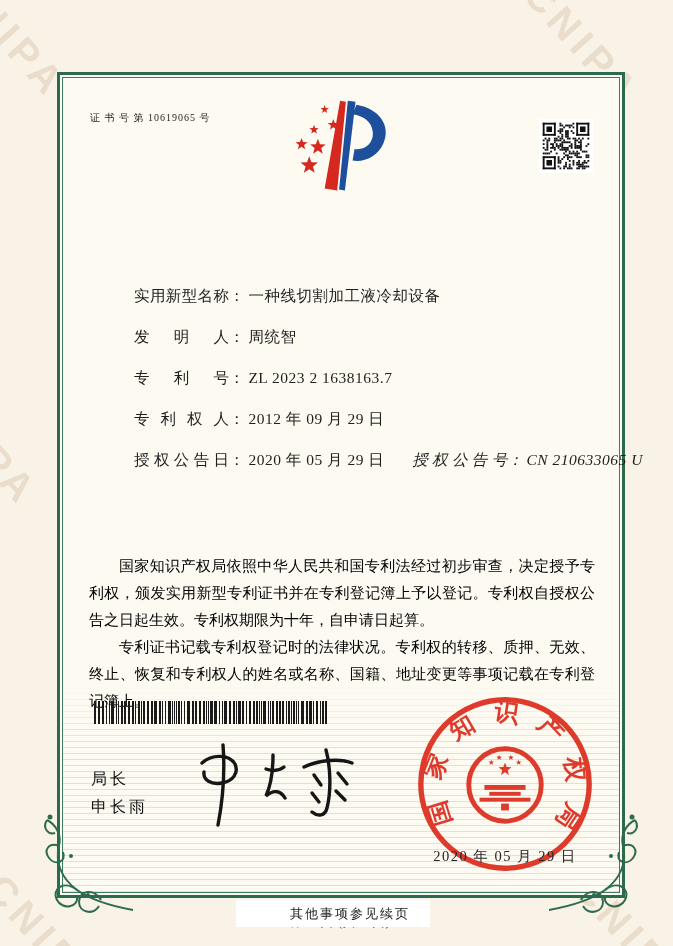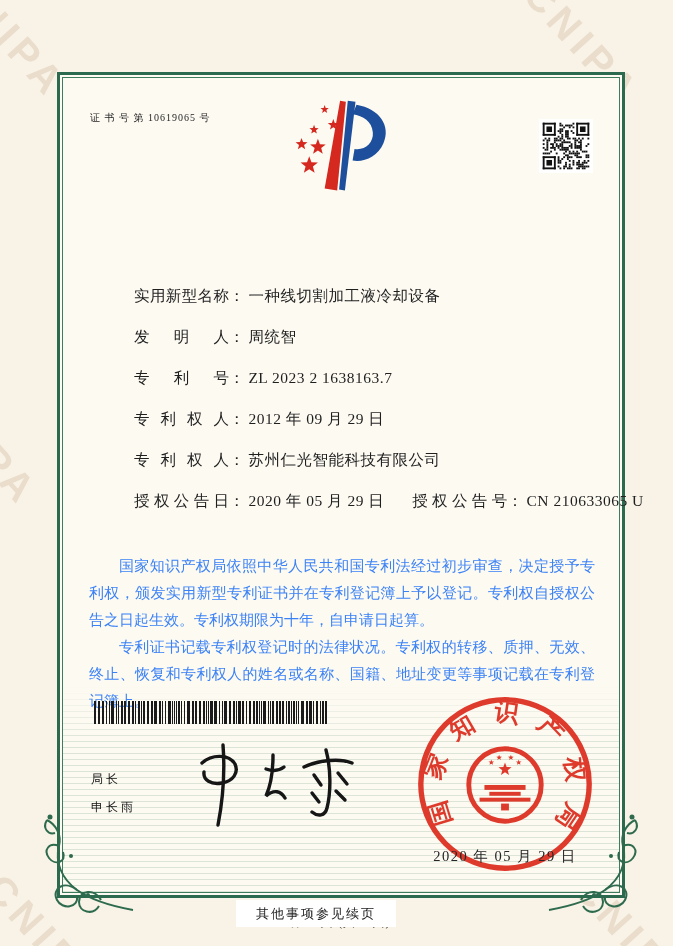--- a/index.html
+++ b/index.html
@@ -51,54 +51,54 @@
   }
   
   .fields{position:absolute; left:30px; top:210px; width:510px; z-index:2;margin-left:44px;}
   .frow{margin-bottom:19px; line-height:22px; font-size:15.5px; white-space:nowrap;}
   .flabel{
     display:inline-block; width:95px; vertical-align:bottom;
     text-align:justify; text-align-last:justify;
   }
   .fcolon{display:inline-block;}
   .fvalue{letter-spacing:.5px;}
-  .pair2{margin-left:24px;}
+  .pair2{margin-left:24px;font-style:italic;}
   
   .bodytext{
     position:absolute; left:29px; top:478px; width:506px; z-index:2;
-    font-size:15px; line-height:27px; color:#3b82f6;
+    font-size:15px; line-height:27px; color:#000000;
   }
   .bodytext p{margin:0; text-indent:2em; text-align:justify;}
   
   .barcode{position:absolute; left:32px; top:626px; width:238px; height:23px; z-index:2;}
   .signer{
     position:absolute; left:31px; top:690px; z-index:2;
     font-family:"Liberation Sans","DejaVu Sans",sans-serif;
-    font-size:12px; line-height:28px; letter-spacing:3px; color:#111;
+    font-size:16px; line-height:28px; letter-spacing:3px; color:#111;
   }
   .sig{position:absolute; left:118px; top:664px; width:200px; height:92px; z-index:2;}
   
   .seal{position:absolute; left:352px; top:616px; width:186px; height:186px; opacity:.92; z-index:3;}
   .seal-date{
     position:absolute; left:352px; top:772px; width:186px; z-index:4;
     text-align:center; font-size:14.5px; letter-spacing:1.5px; color:#262626;
   }
   .pagenum{
     position:absolute; left:0; right:0; top:792px; z-index:2;
     text-align:center; font-size:12.5px; letter-spacing:1px;margin-top:47px;
   }
   
   .fl{position:absolute; bottom:-21px; width:96px; height:118px; z-index:4;}
   .fl-left{left:-19px;}
   .fl-right{right:-19px; transform:scaleX(-1);}
   
   .footer-strip{
     position:absolute; left:236px; top:900px; width:160px; height:27px; z-index:2;
     background:#ffffff; display:flex; align-items:center; justify-content:center;
-    font-size:13px; letter-spacing:2px; color:#222;
+    font-size:13px; letter-spacing:2px; color:#222;padding-left:34px;
   }
 </style>
 </head>
 <body>
 
 <div class="page">
 
   <div class="wm wm1">CNIPA</div>
   <div class="wm wm2">CNIPA</div>
   <div class="wm wm3">CNIPA</div>
@@ -345,23 +345,20 @@
       <div class="frow">
         <span class="flabel">发明人</span><span class="fcolon">：</span> <span class="fvalue">周统智</span>
       </div>
       <div class="frow">
         <span class="flabel">专利号</span><span class="fcolon">：</span> <span class="fvalue">ZL 2023 2 1638163.7</span>
       </div>
       <div class="frow">
         <span class="flabel">专利权人</span><span class="fcolon">：</span> <span class="fvalue">2012 年 09 月 29 日</span>
       </div>
       <div class="frow">
-        <span class="flabel">专利权人</span><span class="fcolon">：</span> <span class="fvalue">苏州仁光智能科技有限公司</span>
-      </div>
-      <div class="frow">
         <span><span class="flabel">授权公告日</span><span class="fcolon">：</span> <span class="fvalue">2020 年 05 月 29 日</span></span>
         <span class="pair2"><span class="flabel">授权公告号</span><span class="fcolon">：</span> <span class="fvalue">CN 210633065 U</span></span>
       </div>
     </div>
 
     <div class="bodytext">
       <p>国家知识产权局依照中华人民共和国专利法经过初步审查，决定授予专利权，颁发实用新型专利证书并在专利登记簿上予以登记。专利权自授权公告之日起生效。专利权期限为十年，自申请日起算。</p>
       <p>专利证书记载专利权登记时的法律状况。专利权的转移、质押、无效、终止、恢复和专利权人的姓名或名称、国籍、地址变更等事项记载在专利登记簿上。</p>
     </div>
 

